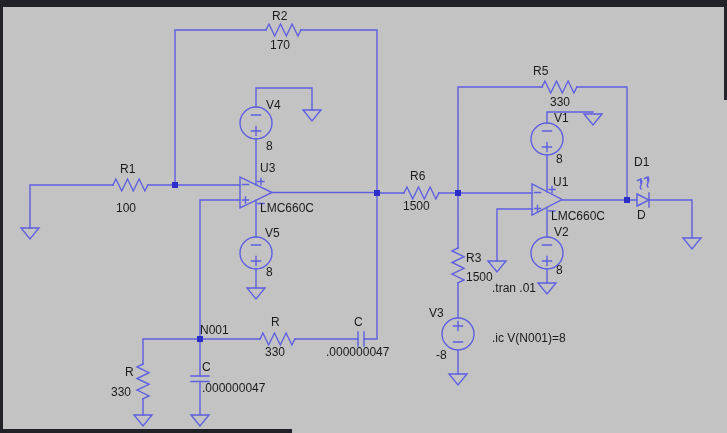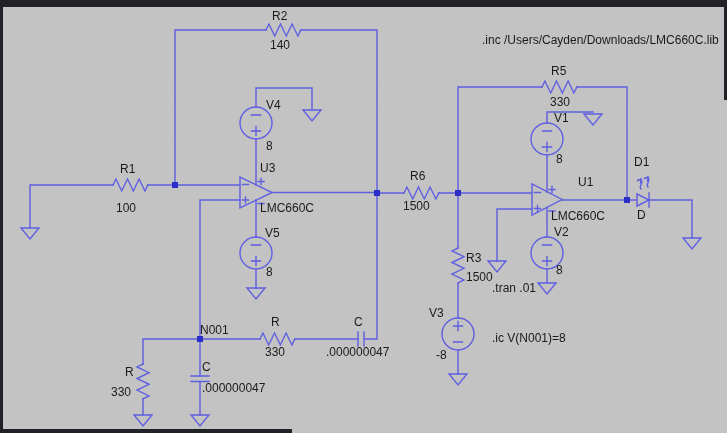--- a/index.html
+++ b/index.html
@@ -131,22 +131,22 @@
       <rect class="jn" x="374" y="190" width="6" height="6"></rect>
       <rect class="jn" x="455" y="190" width="6" height="6"></rect>
       <rect class="jn" x="624" y="197" width="6" height="6"></rect>
       <rect class="jn" x="197" y="336" width="6" height="6"></rect>
     </g>
   </svg>
 
   <div class="lbl" style="left:120px;top:163px">R1</div>
   <div class="lbl" style="left:116px;top:202px">100</div>
   <div class="lbl" style="left:272px;top:10px">R2</div>
-  <div class="lbl" style="left:270px;top:39px">140</div>
-  <div class="lbl" style="left:551px;top:65px">R5</div>
+  <div class="lbl" style="left:270px;top:39px">170</div>
+  <div class="lbl" style="left:533px;top:65px">R5</div>
   <div class="lbl" style="left:550px;top:96px">330</div>
   <div class="lbl" style="left:410px;top:170px">R6</div>
   <div class="lbl" style="left:403px;top:200px">1500</div>
   <div class="lbl" style="left:466px;top:252px">R3</div>
   <div class="lbl" style="left:466px;top:271px">1500</div>
   <div class="lbl" style="left:271px;top:316px">R</div>
   <div class="lbl" style="left:265px;top:346px">330</div>
   <div class="lbl" style="left:125px;top:366px">R</div>
   <div class="lbl" style="left:111px;top:386px">330</div>
   <div class="lbl" style="left:354px;top:316px">C</div>
@@ -158,22 +158,21 @@
   <div class="lbl" style="left:265px;top:227px">V5</div>
   <div class="lbl" style="left:266px;top:266px">8</div>
   <div class="lbl" style="left:554px;top:112px">V1</div>
   <div class="lbl" style="left:556px;top:153px">8</div>
   <div class="lbl" style="left:554px;top:226px">V2</div>
   <div class="lbl" style="left:556px;top:264px">8</div>
   <div class="lbl" style="left:429px;top:307px">V3</div>
   <div class="lbl" style="left:436px;top:349px">-8</div>
   <div class="lbl" style="left:260px;top:162px">U3</div>
   <div class="lbl" style="left:260px;top:202px">LMC660C</div>
-  <div class="lbl" style="left:578px;top:176px">U1</div>
+  <div class="lbl" style="left:553px;top:176px">U1</div>
   <div class="lbl" style="left:551px;top:210px">LMC660C</div>
   <div class="lbl" style="left:634px;top:156px">D1</div>
   <div class="lbl" style="left:637px;top:209px">D</div>
   <div class="lbl" style="left:200px;top:324px">N001</div>
 
-  <div class="lbl" style="left:482px;top:34px">.inc /Users/Cayden/Downloads/LMC660C.lib</div>
   <div class="lbl" style="left:492px;top:282px">.tran .01</div>
   <div class="lbl" style="left:492px;top:332px">.ic V(N001)=8</div>
 </div>
 
 </body></html>

